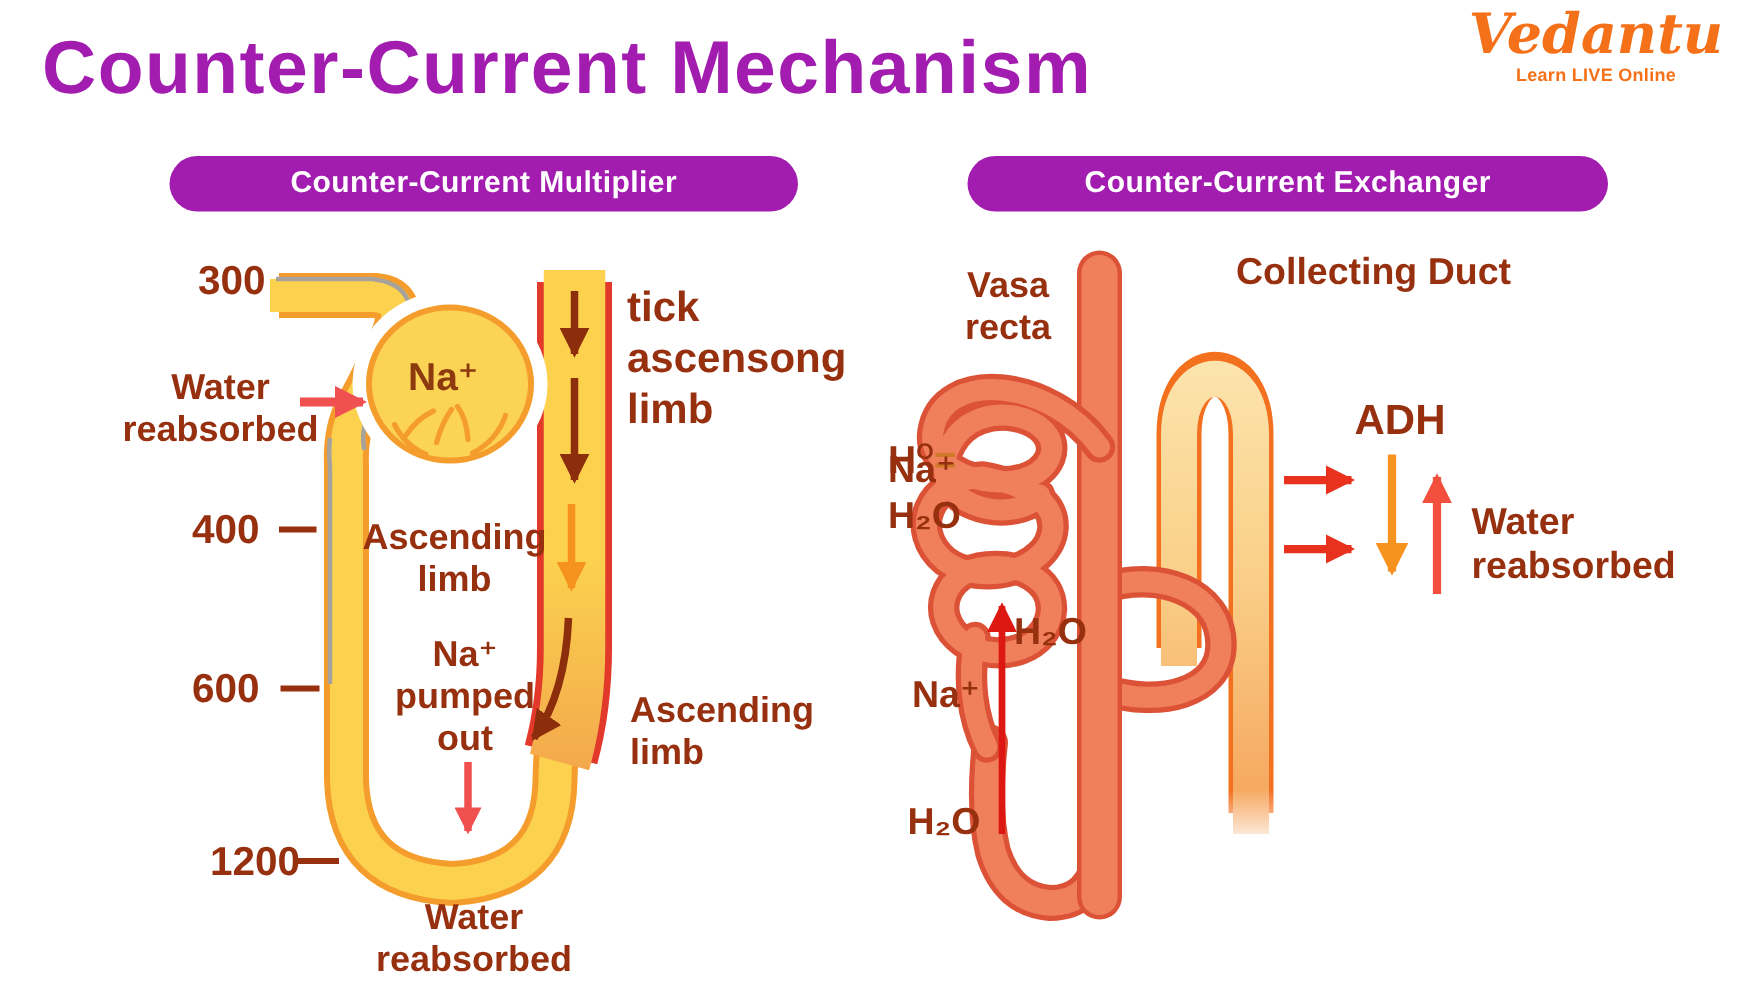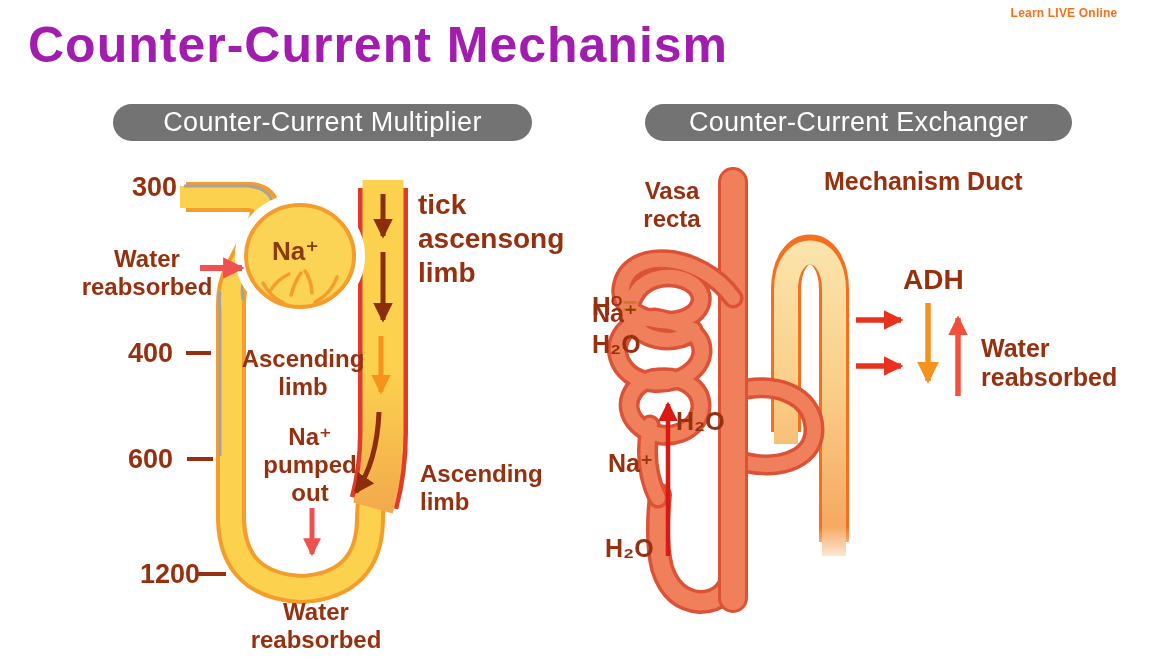--- a/index.html
+++ b/index.html
@@ -3,23 +3,23 @@
 <meta charset="utf-8">
 <style>
   html,body{margin:0;padding:0;background:#fff;}
   #stage{position:relative;width:1169px;height:657px;background:#fff;overflow:hidden;
          font-family:"Liberation Sans","DejaVu Sans",sans-serif;}
   #diagram-svg{position:absolute;left:0;top:0;z-index:1;}
   .txt{position:absolute;z-index:2;font-weight:bold;color:#97300F;white-space:pre-line;line-height:1.16;}
   .center{text-align:center;}
   #page-title{position:absolute;left:28px;top:16px;z-index:2;font-size:50px;font-weight:bold;
               color:#a21caf;letter-spacing:1px;white-space:nowrap;}
-  .pill{position:absolute;z-index:2;height:37px;background:#737373;border-radius:19px;
+  .pill{position:absolute;z-index:2;height:37px;background:#a21caf;border-radius:19px;
         display:flex;align-items:center;justify-content:center;color:#fff;
-        font-weight:normal;font-size:27px;letter-spacing:.3px;white-space:nowrap;}
+        font-weight:bold;font-size:20px;letter-spacing:.3px;white-space:nowrap;}
   #brand{position:absolute;z-index:2;right:10px;top:4px;width:190px;text-align:center;color:#F47119;}
   #brand .brand-name{font-family:"DejaVu Serif","Liberation Serif",serif;font-style:italic;
                      font-weight:bold;font-size:37px;line-height:1;}
   #brand .brand-tagline{font-size:12px;font-weight:bold;margin-top:2px;letter-spacing:.2px;}
   .num{font-size:27px;}
 </style>
 </head>
 <body>
 
 <div id="stage">
@@ -129,20 +129,21 @@
       <path d="M856,320 H901" stroke="#E8321E" stroke-width="5.5" fill="none" marker-end="url(#mRed)"></path>
       <path d="M856,366 H901" stroke="#E8321E" stroke-width="5.5" fill="none" marker-end="url(#mRed)"></path>
       <path d="M928,303 V381" stroke="#F6921E" stroke-width="5.5" fill="none" marker-end="url(#mOrange)"></path>
       <path d="M958,396 V318" stroke="#F2503C" stroke-width="5.5" fill="none" marker-end="url(#mCoral)"></path>
     </g>
   </svg>
 
   <div id="page-title">Counter-Current Mechanism</div>
 
   <div id="brand">
+    <div class="brand-name">Vedantu</div>
     <div class="brand-tagline">Learn LIVE Online</div>
   </div>
 
   <div class="pill" style="left:113px;top:104px;width:419px;">Counter-Current Multiplier</div>
 
   <div class="txt num" style="left:132px;top:172px;">300</div>
   <div class="txt num" style="left:128px;top:338px;">400</div>
   <div class="txt num" style="left:128px;top:444px;">600</div>
   <div class="txt num" style="left:140px;top:559px;">1200</div>
 
@@ -158,21 +159,21 @@
 pumped
 out</div>
   <div class="txt" style="left:420px;top:460px;font-size:24px;">Ascending
 limb</div>
   <div class="txt center" style="left:236px;top:598px;width:160px;font-size:24px;">Water
 reabsorbed</div>
 
   <div class="pill" style="left:645px;top:104px;width:427px;">Counter-Current Exchanger</div>
   <div class="txt center" style="left:622px;top:177px;width:100px;font-size:24px;">Vasa
 recta</div>
-  <div class="txt" style="left:824px;top:167px;font-size:25px;">Mechanism Duct</div>
+  <div class="txt" style="left:824px;top:167px;font-size:25px;">Collecting Duct</div>
 
   <div class="txt" style="left:592px;top:261px;font-size:26px;">
     <span>H</span><span style="font-size:15px;vertical-align:9px;">O</span><span style="color:#CF7A28;">=</span>
   </div>
   <div class="txt" style="left:592px;top:299px;font-size:25px;">Na⁺</div>
   <div class="txt" style="left:592px;top:330px;font-size:25px;">H₂O</div>
   <div class="txt" style="left:676px;top:407px;font-size:25px;">H₂O</div>
   <div class="txt" style="left:608px;top:449px;font-size:25px;">Na⁺</div>
   <div class="txt" style="left:605px;top:534px;font-size:25px;">H₂O</div>
   <div class="txt" style="left:903px;top:264px;font-size:28px;">ADH</div>

